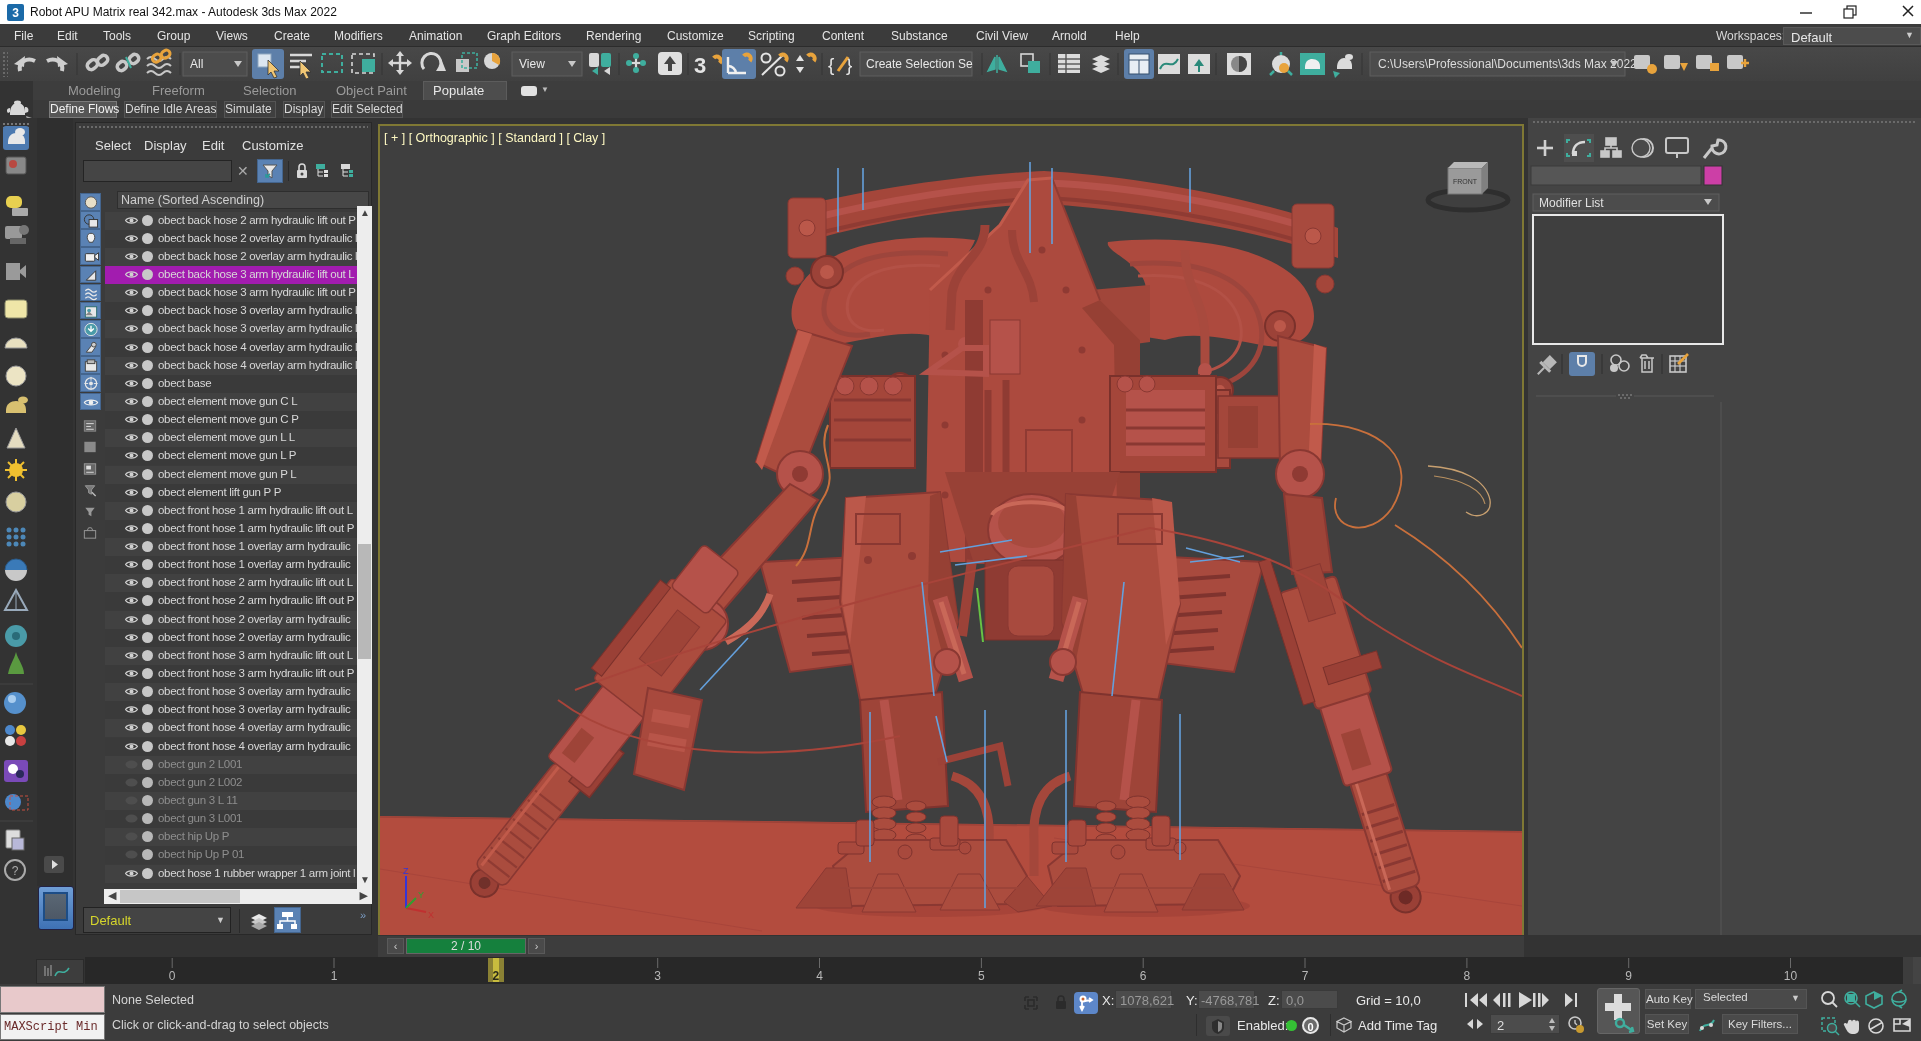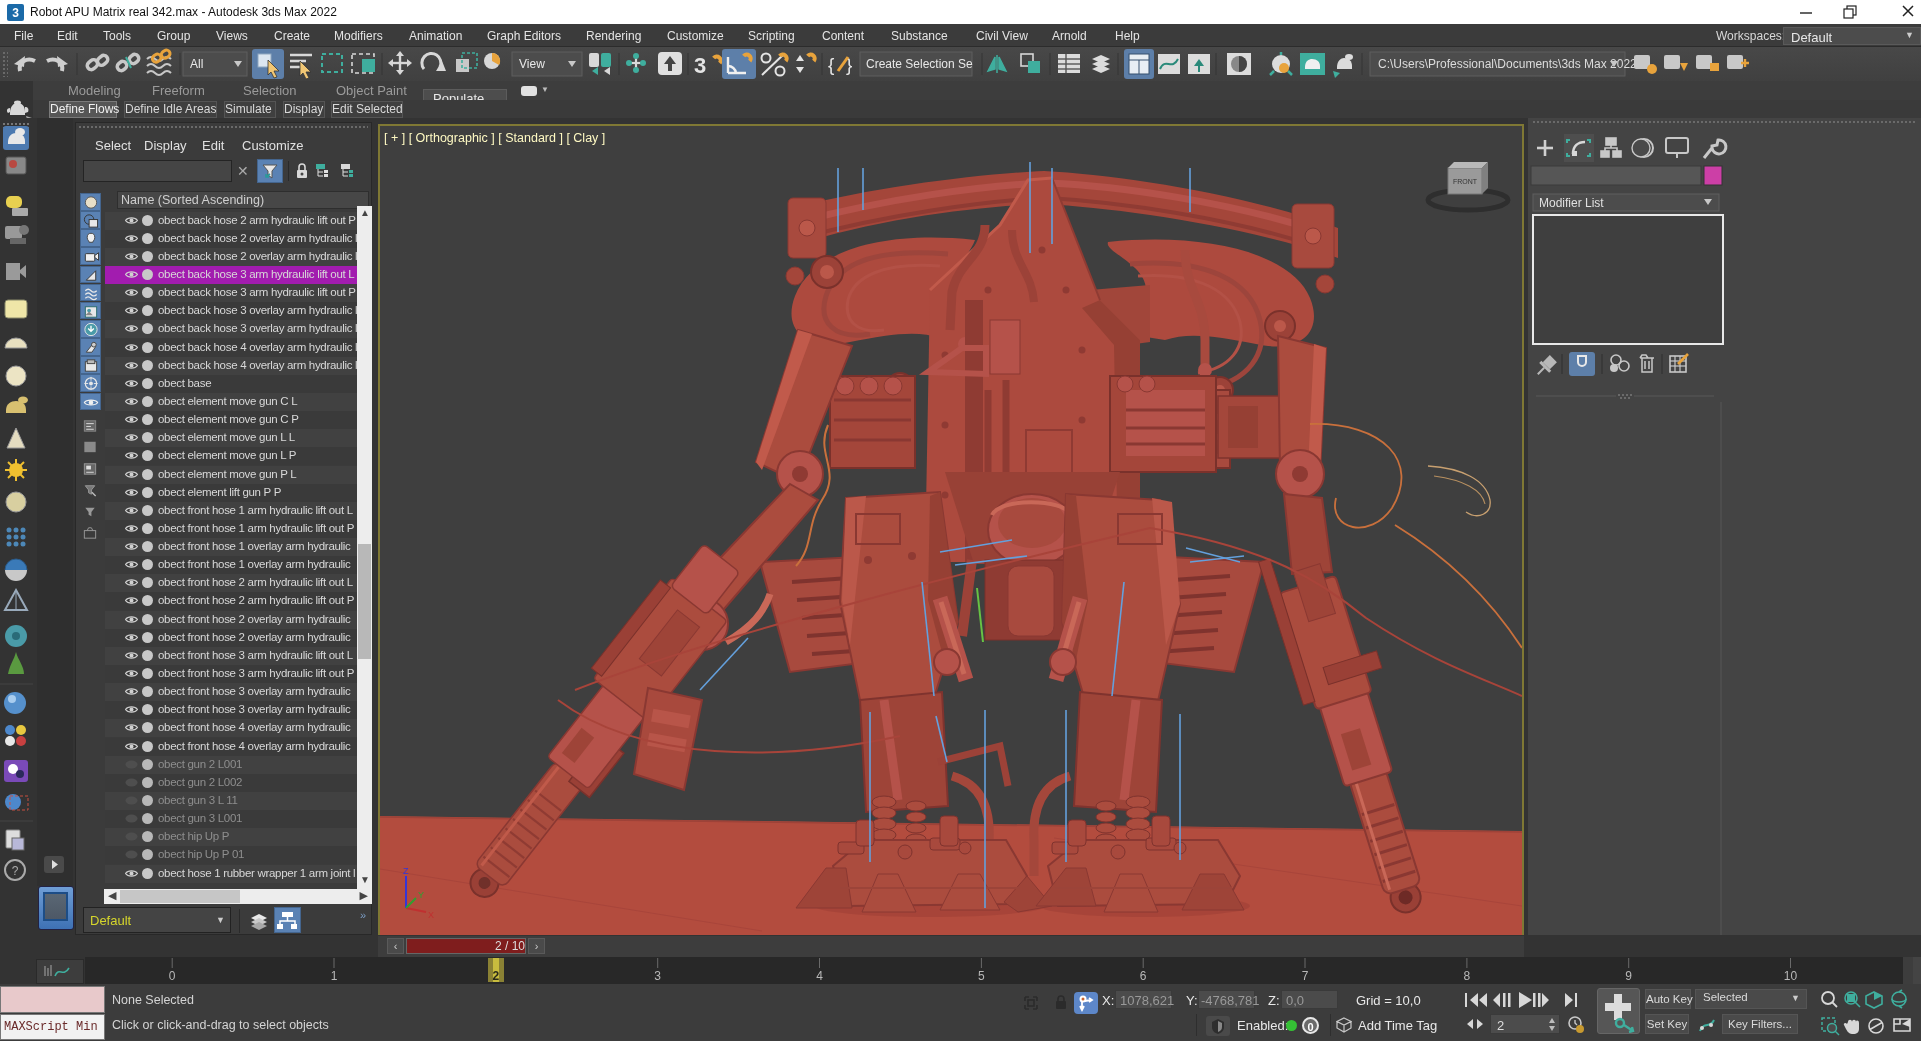--- a/index.html
+++ b/index.html
@@ -230,21 +230,21 @@
         <path d="M1741 16 l8 0 m-4 -4 l0 8" stroke="#e8a33c" stroke-width="2.4"></path>
       </g>
     </svg>
   </div>
 
   <div id="ribbon1">
     <span class="rtab" style="left:35px">Modeling</span>
     <span class="rtab" style="left:119px">Freeform</span>
     <span class="rtab" style="left:210px">Selection</span>
     <span class="rtab" style="left:303px">Object Paint</span>
-    <div class="abs" style="left:390px;top:8px;width:84px;height:19px;background:#4d4d4d;border:1px solid #5c5c5c;border-bottom:none;">
+    <div class="abs" style="left:390px;top:0;width:84px;height:19px;background:#4d4d4d;border:1px solid #5c5c5c;border-bottom:none;">
       <span class="txt" style="left:9px;top:1px;font-size:13px;color:#e8e8e8">Populate</span>
     </div>
     <div class="abs" style="left:488px;top:5px;width:16px;height:10px;background:#e2e2e2;border-radius:3px;"></div>
     <span class="txt" style="left:508px;top:4px;font-size:8px;color:#bbb">▼</span>
   </div>
   <div id="ribbon2">
     <div class="rbtn" style="left:16px;width:68px;background:#565656;border-color:#7a7a7a;color:#f0f0f0;">Define Flows</div>
     <div class="rbtn" style="left:91px;width:93px;">Define Idle Areas</div>
     <div class="rbtn" style="left:191px;width:52px;">Simulate</div>
     <div class="rbtn" style="left:250px;width:42px;">Display</div>
@@ -1136,21 +1136,21 @@
           <circle cx="97" cy="280" r="1"></circle>
           <circle cx="101" cy="280" r="1"></circle>
         </g>
       <line x1="193" y1="284" x2="193" y2="918" stroke="#565656"></line>
     </svg>
   </div>
 
   <div id="timebar">
     <div class="abs" style="left:378px;top:1px;width:1146px;height:21px;background:#3d3d3d;"></div>
     <div class="abs" style="left:387px;top:3px;width:17px;height:16px;background:#4a4a4a;border:1px solid #5a5a5a;color:#ccc;font-size:11px;text-align:center;line-height:15px;">‹</div>
-    <div class="abs" style="left:406px;top:3px;width:120px;height:16px;background:#7f1d1d;border:1px solid #666;color:#ddd;font-size:12px;text-align:right;line-height:15px;">2 / 10</div>
+    <div class="abs" style="left:406px;top:3px;width:120px;height:16px;background:#15803d;border:1px solid #666;color:#ddd;font-size:12px;text-align:center;line-height:15px;">2 / 10</div>
     <div class="abs" style="left:528px;top:3px;width:17px;height:16px;background:#4a4a4a;border:1px solid #5a5a5a;color:#ccc;font-size:11px;text-align:center;line-height:15px;">›</div>
   </div>
   <div class="abs" style="left:36px;top:959px;width:48px;height:25px;background:#3d3d3d;border:1px solid #2a2a2a;">
     <svg width="46" height="23" viewBox="0 0 46 23">
         <path d="M8 6 v10 M11 8 v8 M14 5 v11" stroke="#888" stroke-width="1.4"></path>
         <path d="M18 16 C22 6 26 18 32 8" stroke="#3fae9e" stroke-width="1.6" fill="none"></path>
       </svg>
   </div>
   <div id="ruler">
     <svg width="1828" height="27" viewBox="0 0 1828 27">

